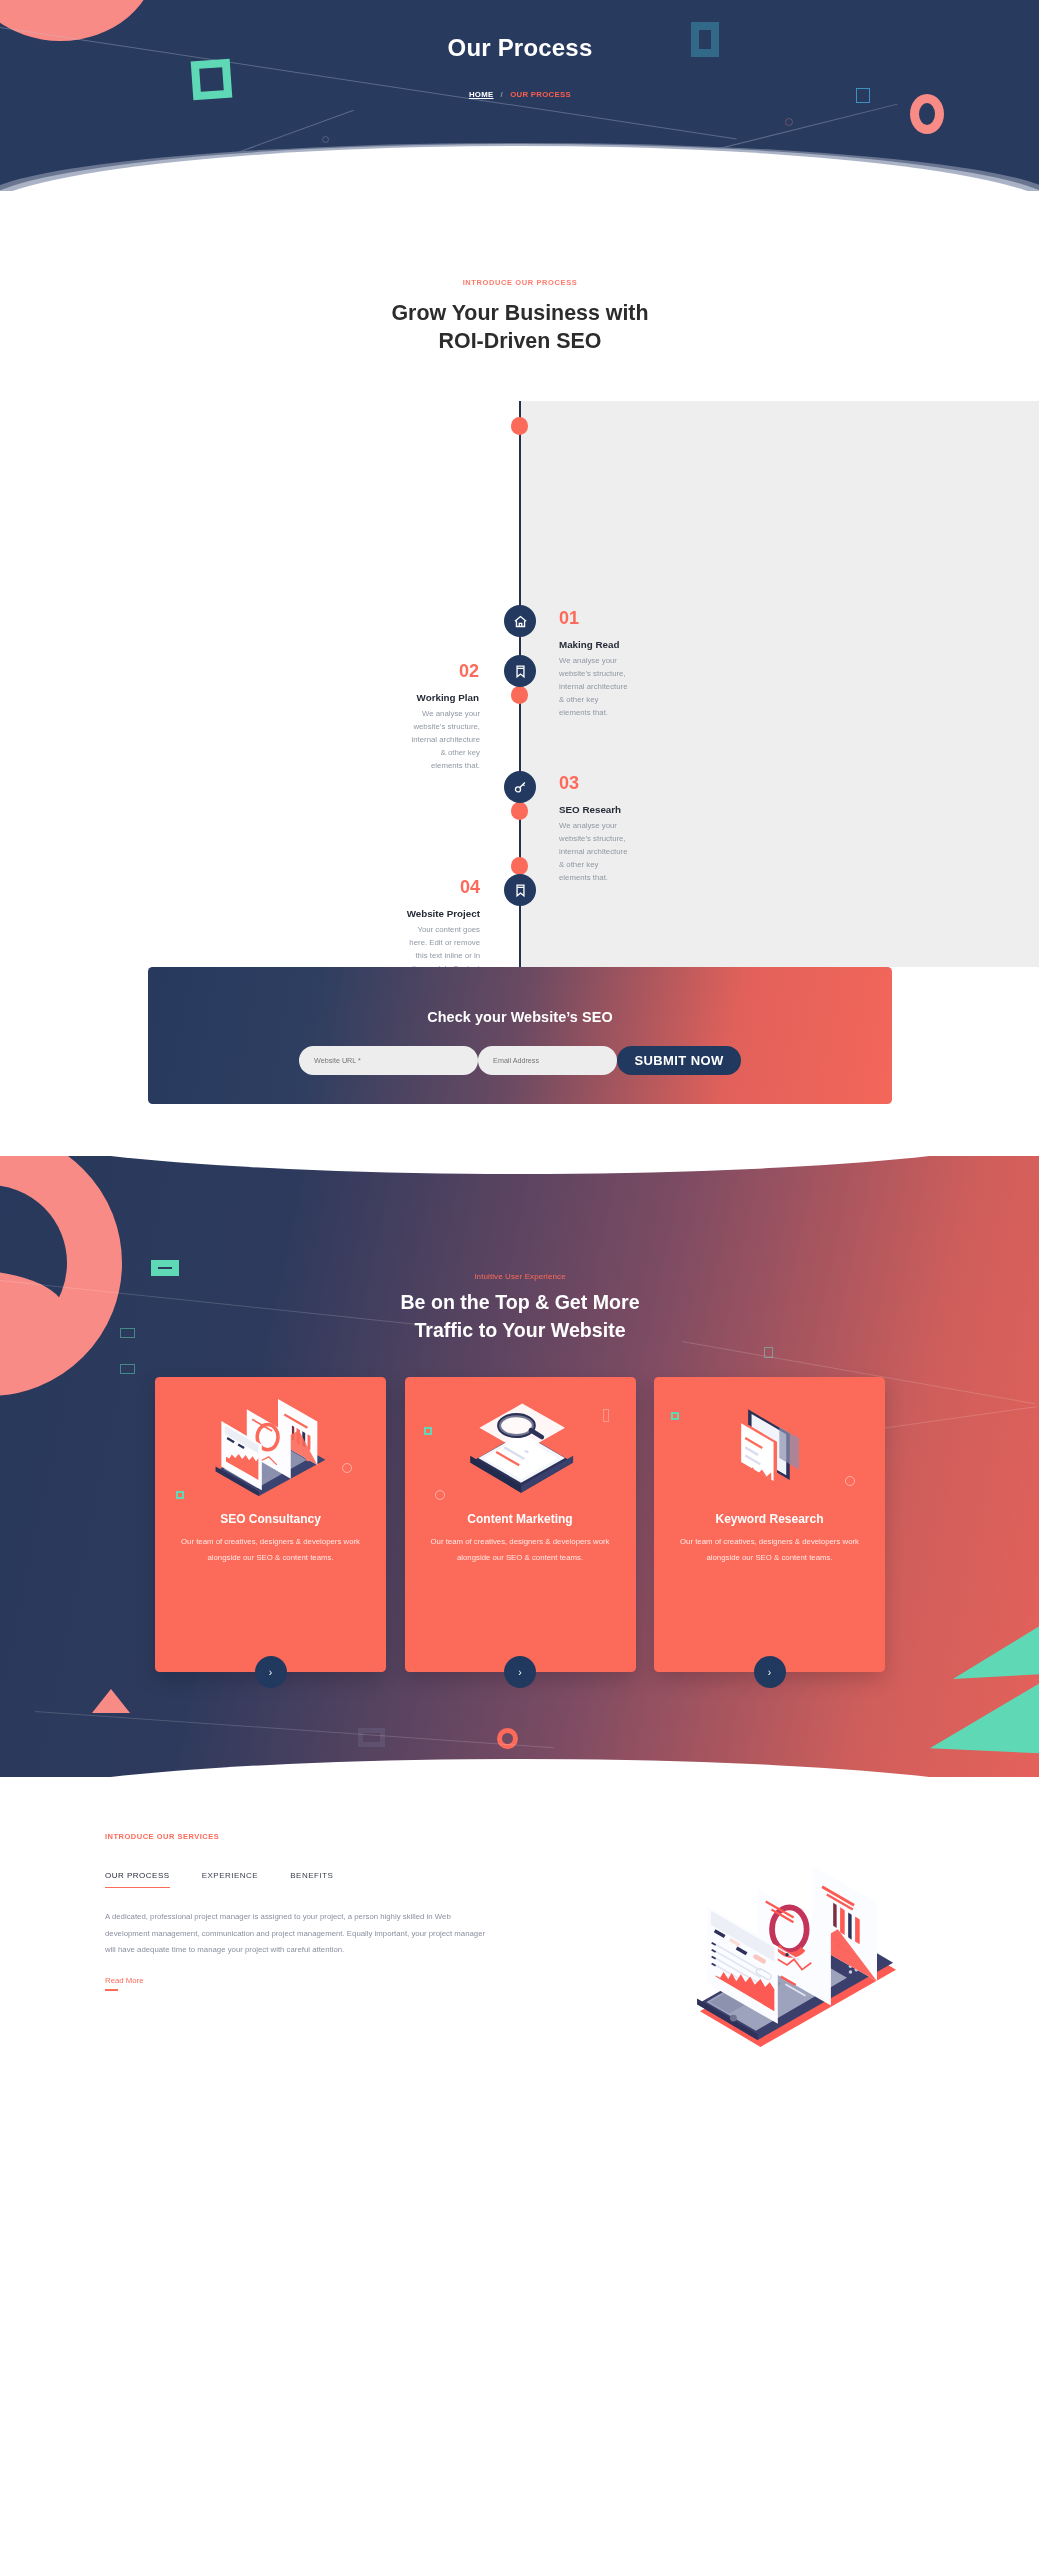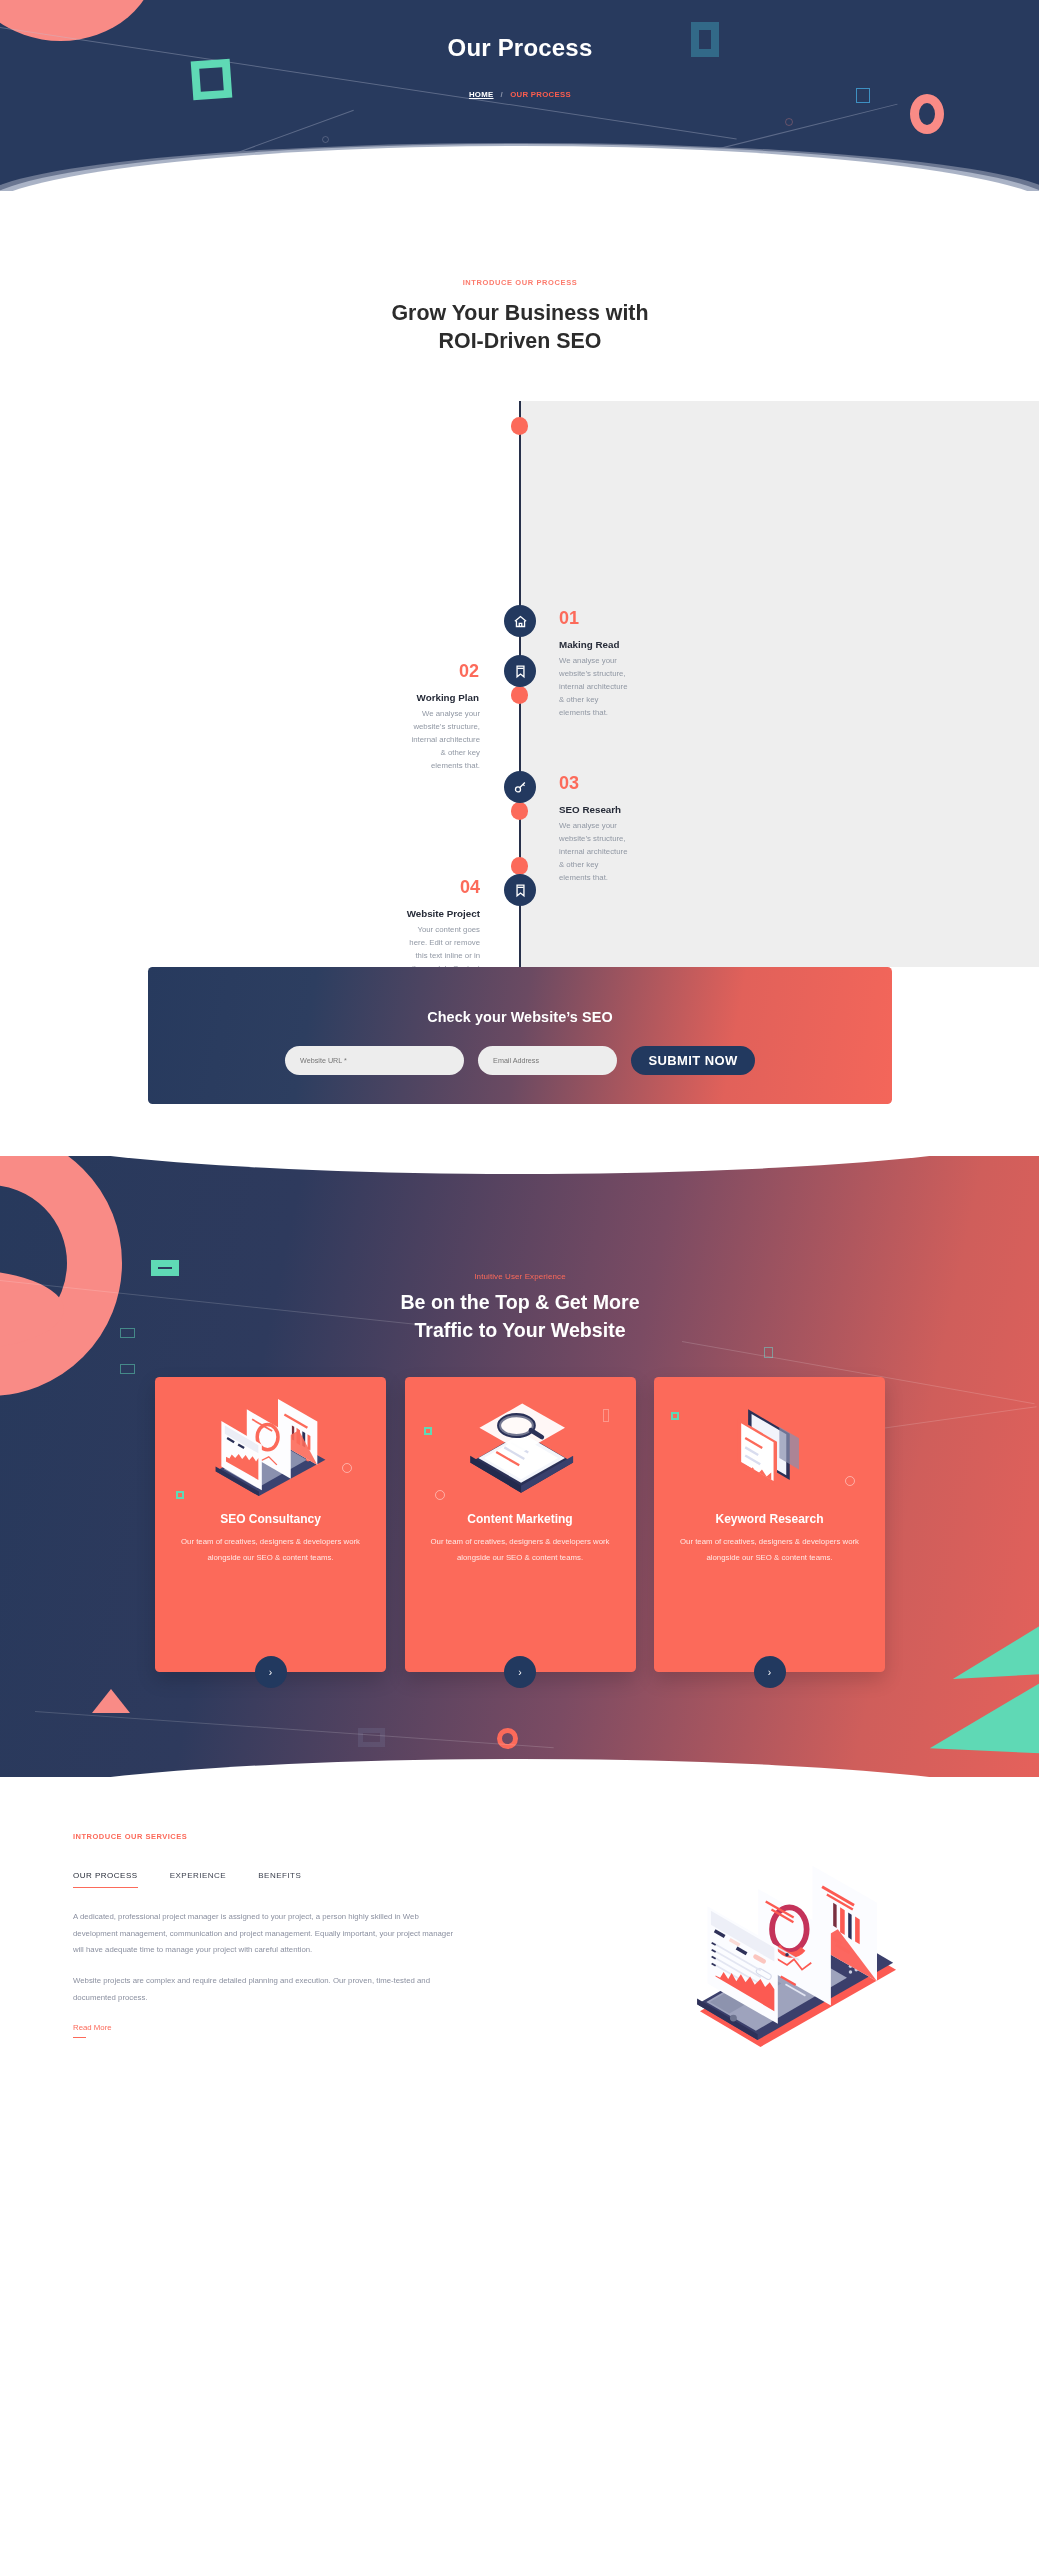--- a/index.html
+++ b/index.html
@@ -127,21 +127,21 @@
   .seo-bar-wrap { background: #fff; padding-top: 0; }
   .seo-bar {
     width: 744px; height: 137px; margin: 0 auto;
     background: linear-gradient(100deg, #273a5e 0%, #2d3e60 22%, #6b4a62 50%, #e1615a 78%, #f4665a 100%);
     border-radius: 4.6px; position: relative; text-align: center;
   }
   .seo-bar h3 {
     padding-top: 42px; color: #fff; font-size: 14.4px; font-weight: bold;
     letter-spacing: 0.1px;
   }
-  .seo-form { margin-top: 21px; display: flex; justify-content: center; align-items: center; gap: 14px; }
+  .seo-form { margin-top: 21px; display: flex; justify-content: center; align-items: center; }
   .seo-form input {
     border: none; outline: none; border-radius: 16px; height: 29px;
     background: #ededed; color: #7e7e8c; font-size: 7.2px; padding: 0 15px;
     font-family: "Liberation Sans", sans-serif;
   }
   .seo-form input.url { width: 179px; }
   .seo-form input.email { width: 139px; }
   .seo-form button {
     border: none; outline: none; height: 29px; padding: 0 17.3px;
     border-radius: 16px; background: #22395f; color: #fff; font-size: 13px;
@@ -223,21 +223,21 @@
   }
   .card-sq-green { position: absolute; left: 21px; top: 114px; width: 8px; height: 8px; border: 2.3px solid #5fd9b5; }
   .card-ring { position: absolute; right: 34px; top: 86px; width: 10.4px; height: 10.4px; border: 1.7px solid rgba(255,255,255,.45); border-radius: 50%; }
   .card-sq-f { position: absolute; right: 26.6px; top: 32px; width: 5.8px; height: 12.7px; border: 1.2px solid rgba(255,255,255,.3); }
 
   
   .bottom {
     position: relative; width: 1040px; padding: 55px 0 0 0; background: #fff;
     display: flex;
   }
-  .bottom-left { width: 555px; padding-left: 73px; }
+  .bottom-left { width: 555px; padding-left: 105px; }
   .bottom-left .eyebrow { color: #fc6a5a; font-size: 7.5px; font-weight: bold; letter-spacing: 0.5px; }
   .bottom-left h2 { margin-top: 8px; color: #2c2c2c; font-size: 19px; line-height: 1.42; font-weight: bold; }
   .tabs { margin-top: 30px; display: flex; gap: 32px; }
   .tab { position: relative; font-size: 8px; letter-spacing: 0.5px; color: #3a3f4d; padding-bottom: 8px; cursor: pointer; }
   .tab.active { color: #262b38; }
   .tab.active::after {
     content: ""; position: absolute; left: 0; bottom: 0; width: 100%; height: 1.2px;
     background: #fc6a5a;
   }
   .tab-body { margin-top: 21px; width: 384px; }
@@ -487,21 +487,20 @@
     <div class="eyebrow">INTRODUCE OUR SERVICES</div>
 
     <div class="tabs">
       <div class="tab active">OUR PROCESS</div>
       <div class="tab">EXPERIENCE</div>
       <div class="tab">BENEFITS</div>
     </div>
 
     <div class="tab-body">
       <p>A dedicated, professional project manager is assigned to your project, a person highly skilled in Web development management, communication and project management. Equally important, your project manager will have adequate time to manage your project with careful attention.</p>
-      <p>Website projects are complex and require detailed planning and execution. Our proven, time-tested and documented process.</p>
       <a href="#" class="read-more">Read More</a>
     </div>
   </div>
 
   <div class="bottom-right">
     <svg width="248" height="231" viewBox="0 0 430 400">
       <g>
         <path d="M45 300 L150 362 L385 228 L280 166 Z" fill="#fc5a52"></path>
         <path d="M40 288 L145 350 L380 216 L275 154 Z" fill="#3b3f6b"></path>
         <path d="M40 288 L145 350 L145 340 L40 278 Z" fill="#2e3159"></path>

